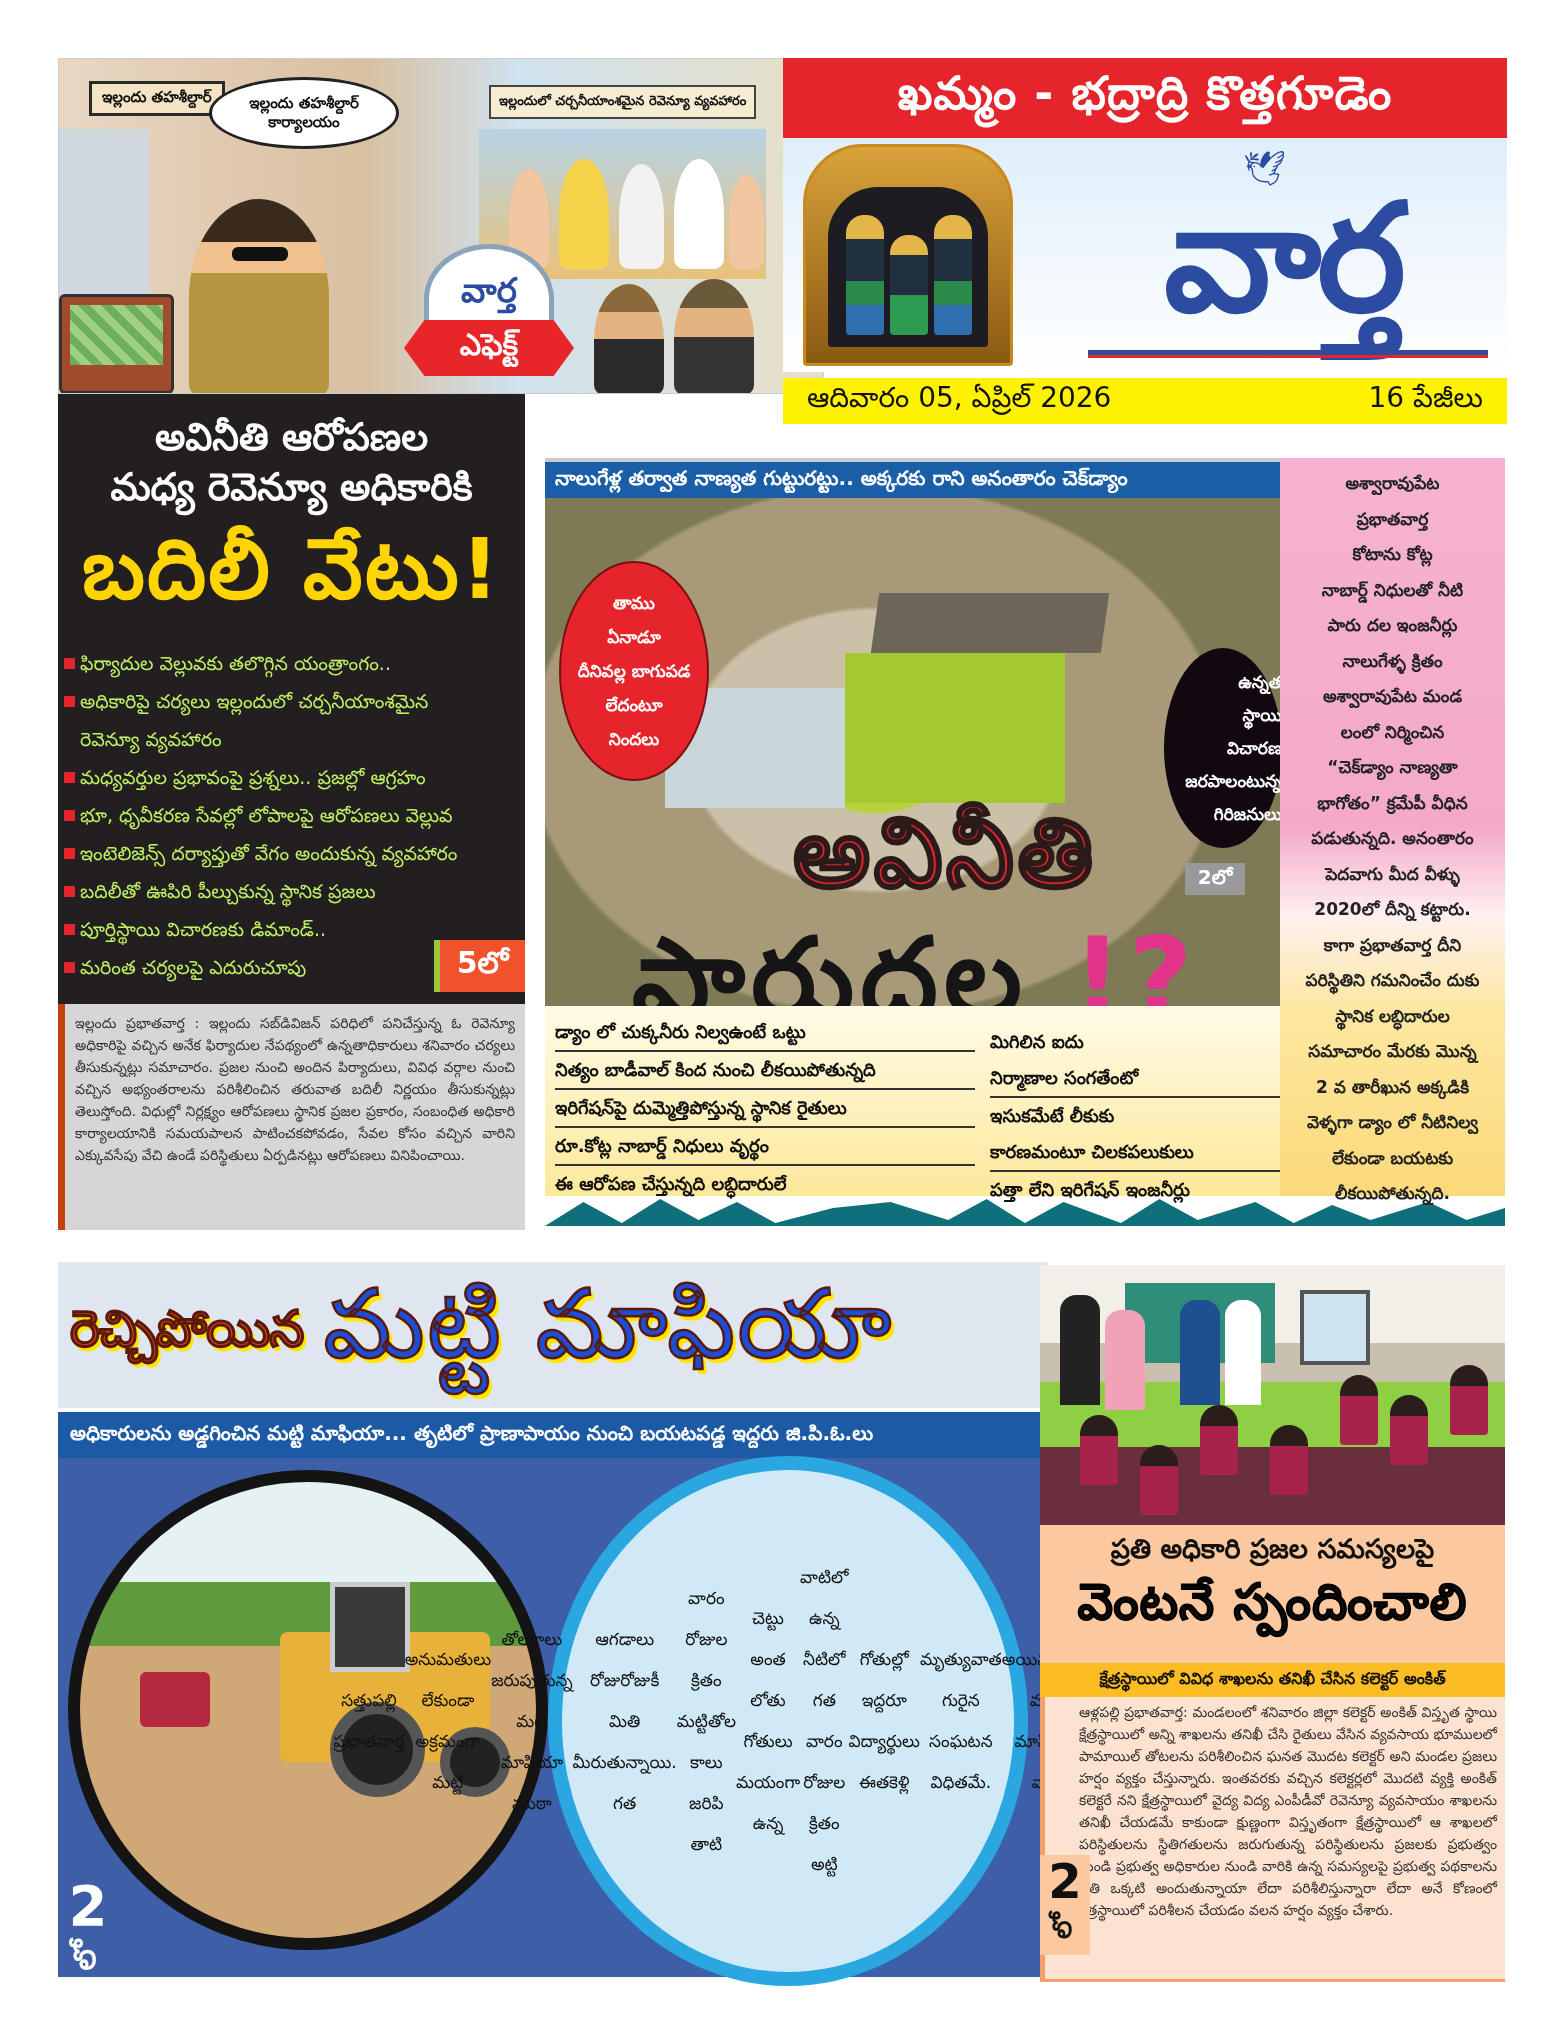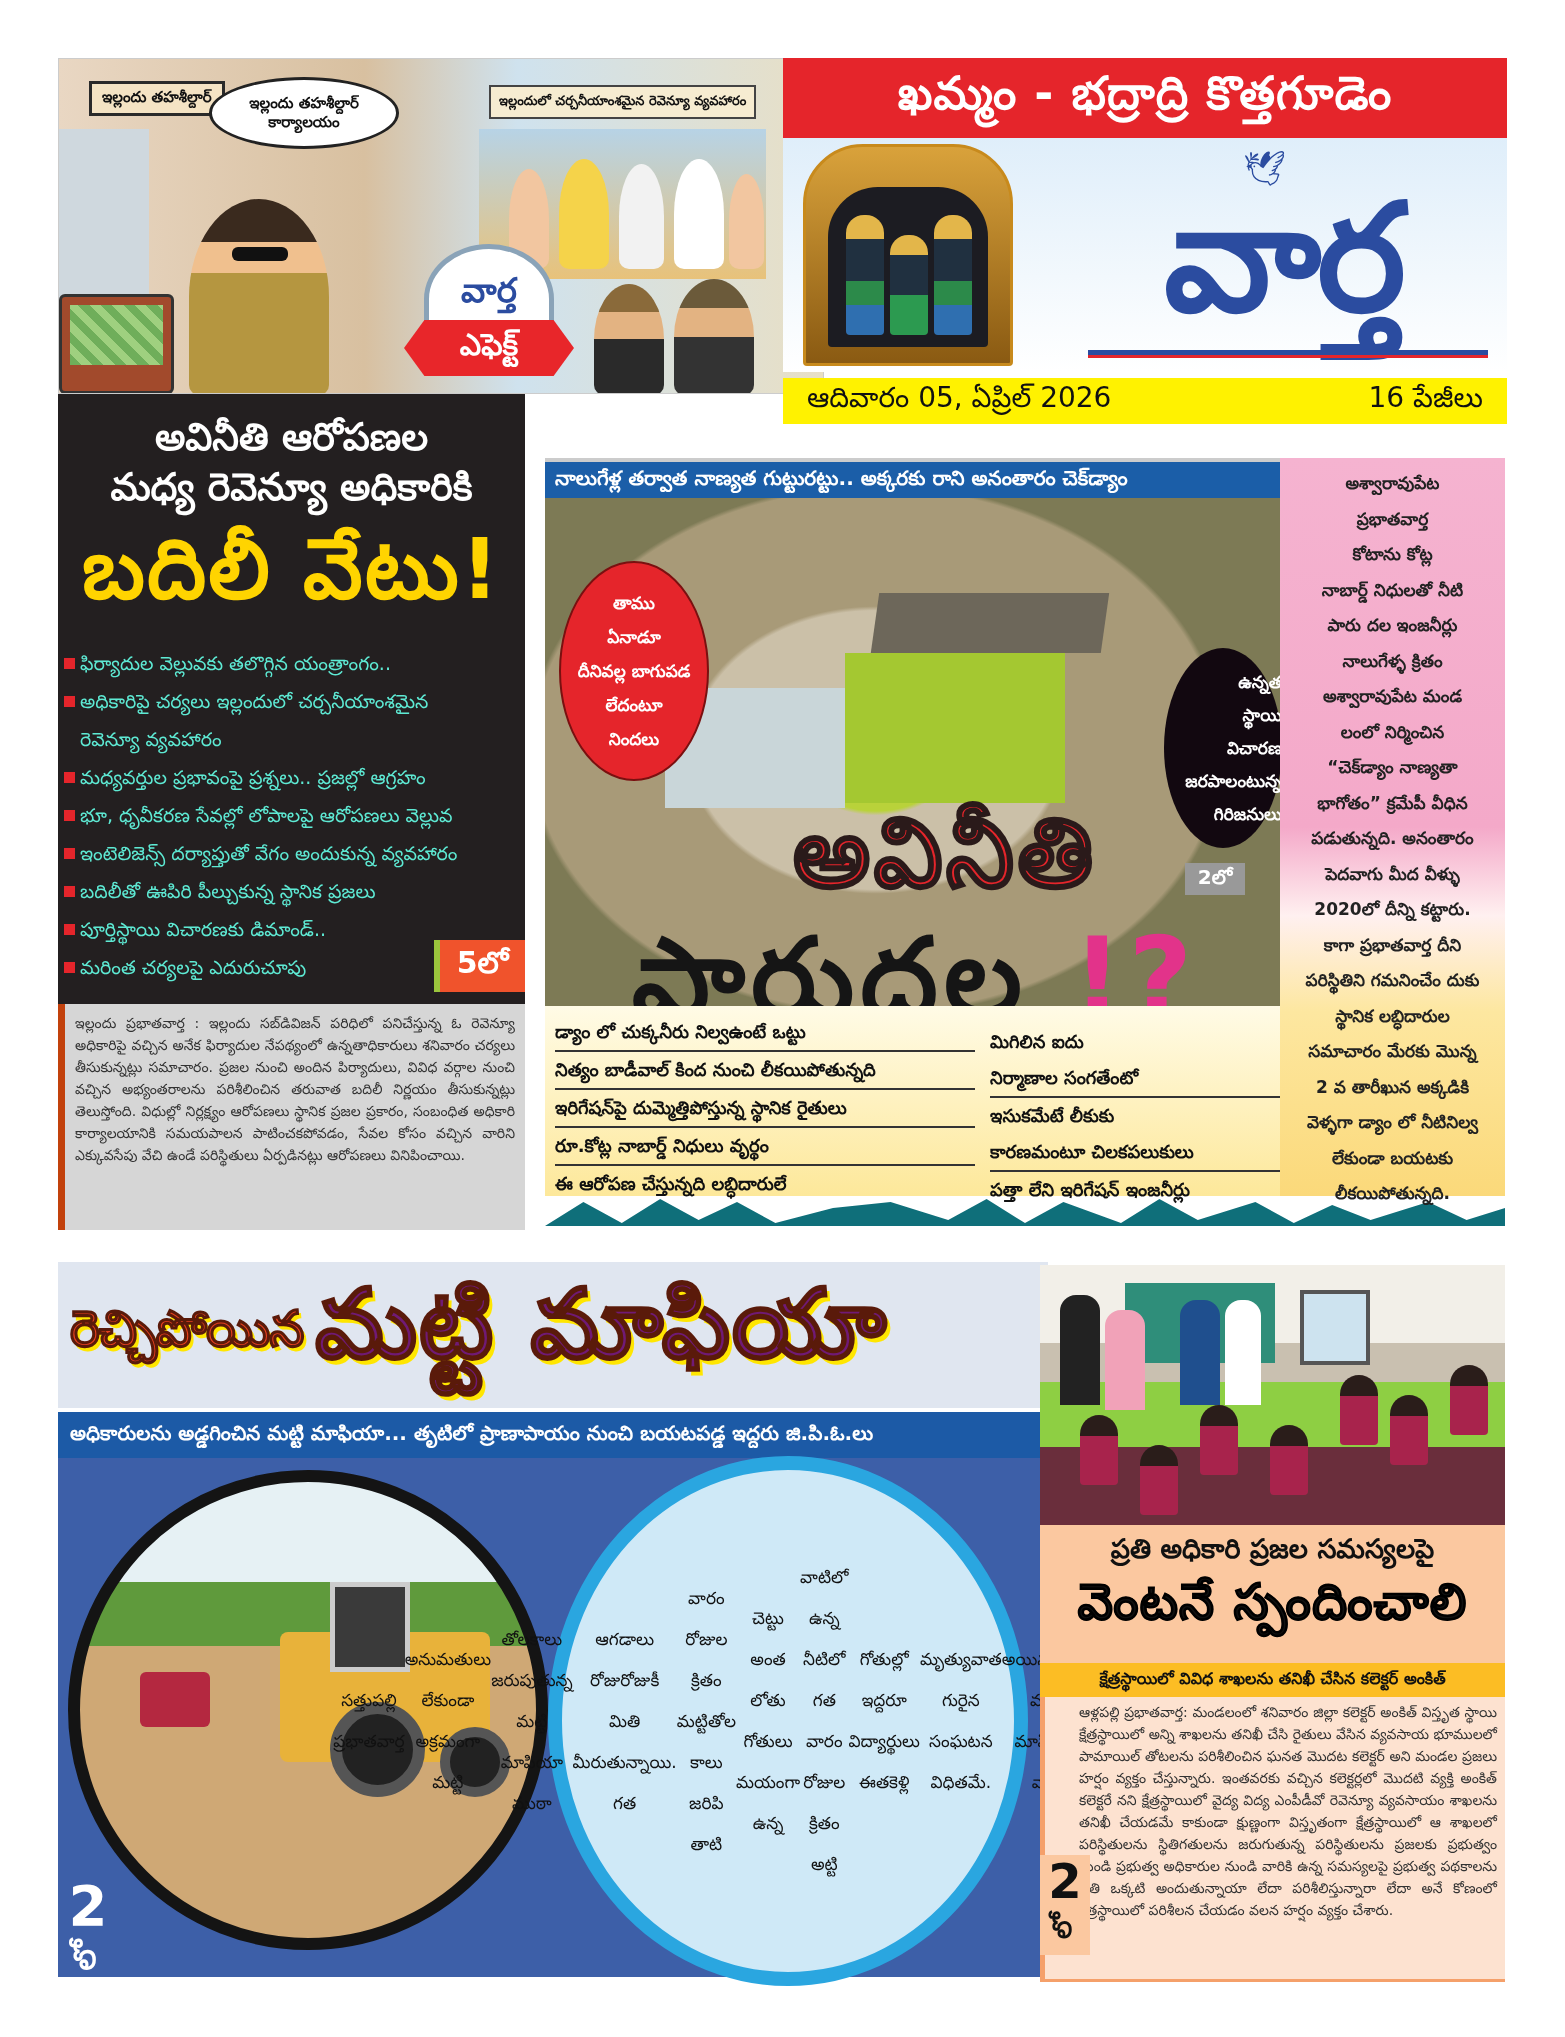--- a/index.html
+++ b/index.html
@@ -24,21 +24,21 @@
 #temple .deity{position:absolute;bottom:12px;width:38px;height:120px;border-radius:18px 18px 4px 4px;background:linear-gradient(180deg,#e3b64a 0 20%,#203040 20% 55%,#2c8a4a 55% 75%,#2f6fb0 75%)}
 #logo{left:300px;top:30px;width:400px;height:190px;color:#2b4ca0;font-size:150px;font-weight:bold;text-align:center;line-height:180px;letter-spacing:-4px}
 #logo-dove{left:460px;top:10px;font-size:34px;color:#2b4ca0}
 #logo-line{left:305px;top:212px;width:400px;height:8px;background:#2b4ca0;border-bottom:3px solid #e5252b}
 #mast-yellow{left:0;top:320px;width:724px;height:46px;background:#fff200;display:flex;justify-content:space-between;align-items:center;padding:0 24px;font-size:28px;font-weight:normal}
 
 #lead{left:58px;top:394px;width:467px;height:610px;background:#231f20}
 #lead-h1{left:0;top:18px;width:467px;text-align:center;color:#fff;font-size:38px;font-weight:bold;line-height:50px}
 #lead-h2{left:0;top:125px;width:467px;text-align:center;color:#ffd400;font-size:84px;font-weight:bold;line-height:100px;letter-spacing:2px}
 #lead-bullets{left:6px;top:250px;width:455px}
-#lead-bullets li{list-style:none;color:#5eead4;font-size:19px;line-height:38px;position:relative;padding-left:16px}
+#lead-bullets li{list-style:none;color:#bef264;font-size:19px;line-height:38px;position:relative;padding-left:16px}
 #lead-bullets li::before{content:"";position:absolute;left:0;top:14px;width:11px;height:11px;background:#e5252b}
 #lead-bullets li.cont{padding-left:16px}
 #lead-bullets li.cont::before{display:none}
 #lead-page{left:376px;top:546px;width:91px;height:52px;background:#f0532c;border-left:6px solid #9bc53d;color:#fff;font-size:30px;font-weight:bold;display:flex;align-items:center;justify-content:center}
 #lead-body{left:58px;top:1004px;width:467px;height:226px;background:#d6d6d6;border-left:7px solid #c2410c;padding:8px 10px;font-size:14px;line-height:22px;text-align:justify;color:#333}
 
 #center{left:545px;top:458px;width:960px;height:790px}
 #center-band{left:0;top:0;width:735px;height:40px;background:#1b5ea8;color:#fff;font-size:20px;font-weight:bold;display:flex;align-items:center;padding-left:10px;white-space:nowrap;overflow:hidden;border-top:4px solid #ccc}
 #center-photo{left:0;top:40px;width:735px;height:560px;background:radial-gradient(ellipse at 45% 45%,#b9d23a 0 14%,#cbc0a8 15% 32%,#a89a78 33% 60%,#7d7a55 61%)}
 #dam-wall{left:330px;top:95px;width:230px;height:60px;background:#6d675a;transform:skew(-8deg)}
@@ -55,21 +55,21 @@
 #list-b{left:445px;top:18px;width:290px}
 .ll{font-size:18px;font-weight:bold;line-height:36px;border-bottom:2px solid #333;white-space:nowrap}
 .ll:last-child{border-bottom:none}
 #wave{left:0;top:738px;width:960px;height:30px;background:#0f6f7a;clip-path:polygon(0 100%,4% 20%,8% 90%,12% 10%,16% 80%,20% 20%,24% 90%,30% 40%,36% 20%,42% 80%,46% 10%,50% 90%,54% 20%,60% 90%,64% 10%,68% 80%,74% 20%,78% 90%,82% 30%,86% 80%,92% 20%,96% 80%,100% 40%,100% 100%)}
 #pink-col{left:735px;top:0;width:225px;height:738px;background:linear-gradient(180deg,#f5b3d0 0%,#f4a9c9 50%,#fff0f0 62%,#fde7a0 75%,#fbd97a 100%);padding:8px 4px;text-align:center}
 #pink-col p{font-size:17px;font-weight:bold;line-height:35.5px;color:#222}
 
 #mafia{left:58px;top:1262px;width:990px;height:715px}
 #mafia-head{left:0;top:0;width:990px;height:146px;background:#e0e6f0;display:flex;align-items:center;padding-left:12px;white-space:nowrap}
 #mafia-head .small{font-size:50px;font-weight:bold;color:#e8411f;-webkit-text-stroke:1.5px #5a1a0a;text-shadow:3px 4px 0 #ffe600;letter-spacing:-1px}
-#mafia-head .big{font-size:96px;font-weight:bold;color:#701a75;-webkit-text-stroke:2.5px #5a1a0a;text-shadow:4px 5px 0 #ffe600;margin-left:12px;letter-spacing:2px}
+#mafia-head .big{font-size:96px;font-weight:normal;color:#1d4ed8;-webkit-text-stroke:2.5px #5a1a0a;text-shadow:4px 5px 0 #ffe600;margin-left:20px;letter-spacing:2px}
 #mafia-band{left:0;top:150px;width:990px;height:46px;background:#1c5aa6;color:#fff;font-size:20px;font-weight:bold;display:flex;align-items:center;padding-left:12px;white-space:nowrap}
 #mafia-panel{left:0;top:196px;width:990px;height:519px;background:#3d5fa8}
 #mafia-photo{left:10px;top:12px;width:480px;height:480px;border-radius:50%;border:12px solid #141414;background:linear-gradient(180deg,#e6f1f4 0 22%,#5f9a3c 22% 36%,#cfa875 36% 100%);overflow:hidden}
 #jcb{left:200px;top:150px;width:210px;height:130px;background:#e8b23a;border-radius:8px}
 #jcb-cab{left:250px;top:100px;width:80px;height:90px;background:#3a3a3a;border:5px solid #ccc}
 #jcb-w1{left:250px;top:220px;width:95px;height:95px;border-radius:50%;background:#222;border:12px solid #555}
 #jcb-w2{left:360px;top:245px;width:70px;height:70px;border-radius:50%;background:#222;border:10px solid #555}
 #tractor{left:60px;top:190px;width:70px;height:55px;background:#b42840;border-radius:6px}
 #mafia-text{left:490px;top:-2px;width:480px;height:530px;border-radius:50%;background:#cfe9f7;border:14px solid #2aa6e0;display:flex;justify-content:center;align-items:center;text-align:center;padding:30px 20px}
 #mafia-text p{font-size:17px;line-height:41px;color:#111}

